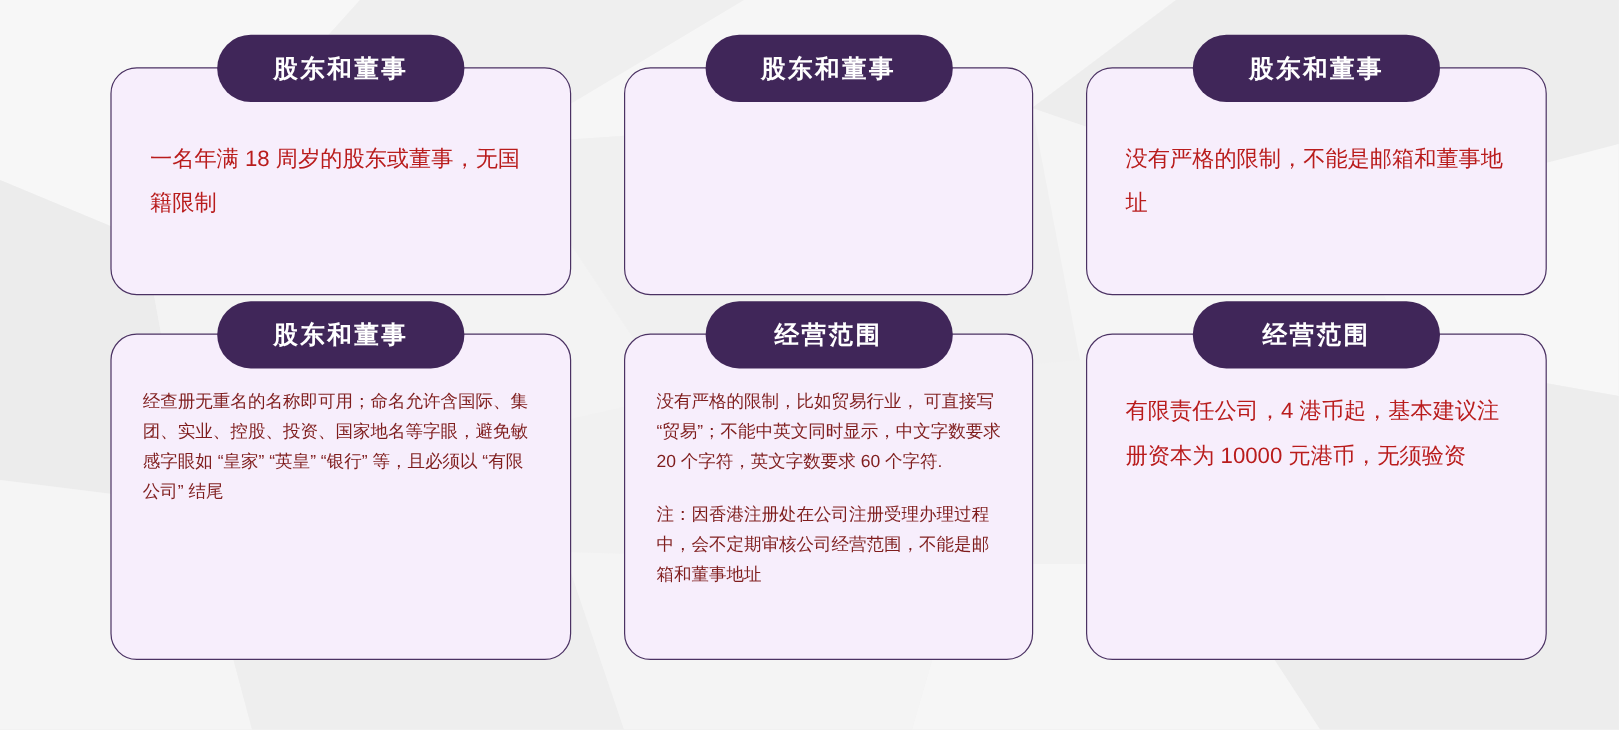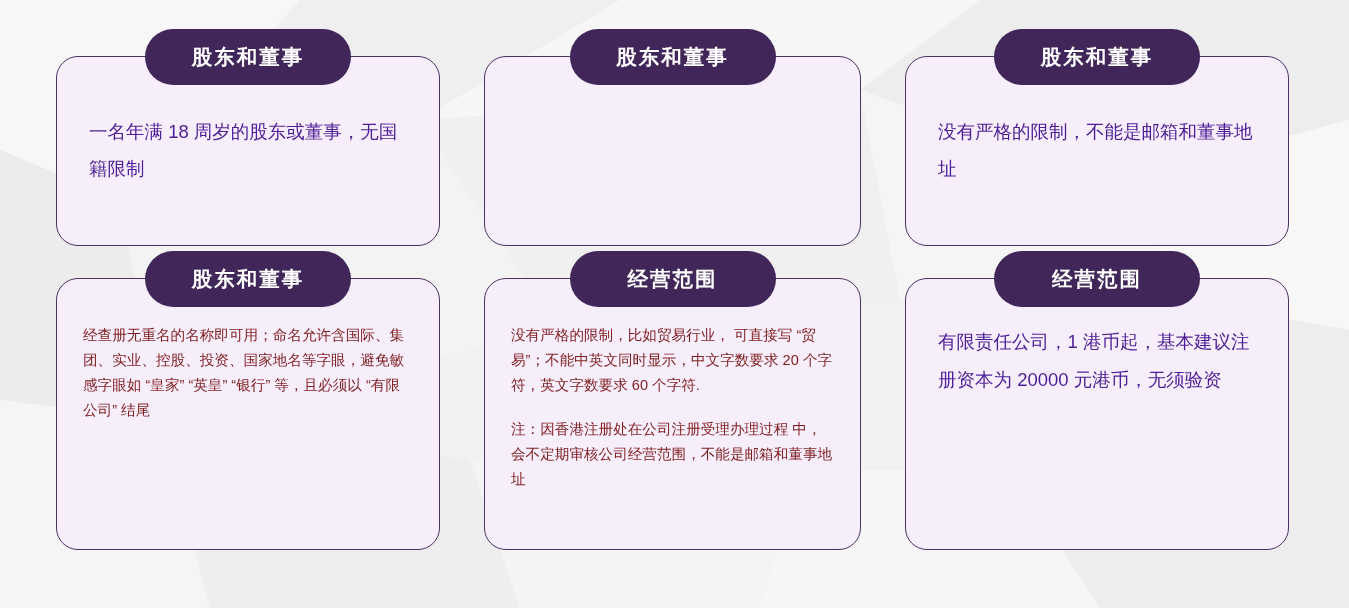--- a/index.html
+++ b/index.html
@@ -26,21 +26,21 @@
     pointer-events: none;
   }
 
   
   #board {
     position: relative;
     z-index: 2;
     width: 1349px;
     height: 608px;
     box-sizing: border-box;
-    padding: 56px 60px 58px 56px;
+    padding: 56px 60px 58px 92px;
     display: grid;
     grid-template-columns: 384px 1fr 384px;
     grid-template-rows: 190px 1fr;
     column-gap: 44px;
     row-gap: 32px;
     justify-content: center;
     align-content: start;
   }
 
   .card {
@@ -76,21 +76,21 @@
   }
 
   .card-body {
     color: #3b3350;
   }
 
   
   .text-lg {
     font-size: 18.5px;
     line-height: 2.0;
-    color: #4c1d95;
+    color: #b91c1c;
     text-align: left;
     padding: 0 6px;
   }
   
   .text-lg.tight { line-height: 2.05; }
 
   
   .text-sm {
     font-size: 14.6px;
     line-height: 1.72;
@@ -153,17 +153,17 @@
     <div class="card-badge">经营范围</div>
     <div class="card-body">
       <p class="para text-sm">没有严格的限制，比如贸易行业， 可直接写 “贸易”；不能中英文同时显示，中文字数要求 20 个字符，英文字数要求 60 个字符.</p>
       <p class="para text-sm">注：因香港注册处在公司注册受理办理过程 中，会不定期审核公司经营范围，不能是邮箱和董事地址</p>
     </div>
   </section>
 
   <section class="card row-bot">
     <div class="card-badge">经营范围</div>
     <div class="card-body">
-      <p class="para text-lg tight">有限责任公司，1 港币起，基本建议注册资本为 20000 元港币，无须验资</p>
+      <p class="para text-lg tight">有限责任公司，4 港币起，基本建议注册资本为 10000 元港币，无须验资</p>
     </div>
   </section>
 
 </main>
 
 </body></html>

